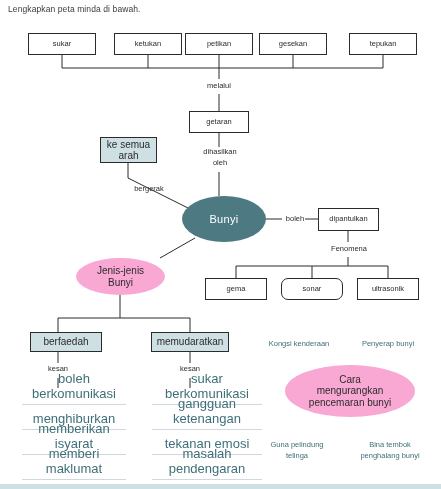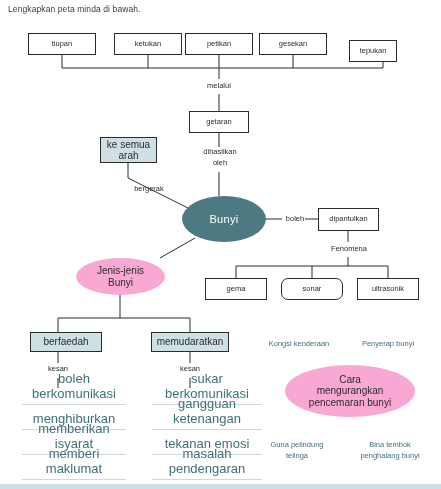--- a/index.html
+++ b/index.html
@@ -113,25 +113,25 @@
       <line x1="190" y1="318" x2="190" y2="332"></line>
 
       <line x1="58" y1="352" x2="58" y2="363"></line>
       <line x1="58" y1="378" x2="58" y2="388"></line>
 
       <line x1="190" y1="352" x2="190" y2="363"></line>
       <line x1="190" y1="378" x2="190" y2="388"></line>
     </g>
   </svg>
 
-  <div class="node box" style="left:28px;top:33px;width:68px;height:22px;">tiupan</div>
+  <div class="node box" style="left:28px;top:33px;width:68px;height:22px;">sukar</div>
   <div class="node box" style="left:114px;top:33px;width:68px;height:22px;">ketukan</div>
   <div class="node box" style="left:185px;top:33px;width:68px;height:22px;">petikan</div>
   <div class="node box" style="left:259px;top:33px;width:68px;height:22px;">gesekan</div>
-  <div class="node box" style="left:349px;top:40px;width:48px;height:22px;">tepukan</div>
+  <div class="node box" style="left:349px;top:33px;width:68px;height:22px;">tepukan</div>
 
   <div class="node plain" style="left:196px;top:79px;width:46px;height:15px;">melalui</div>
 
   <div class="node box" style="left:189px;top:111px;width:60px;height:22px;">getaran</div>
 
   <div class="node plain" style="left:192px;top:147px;width:56px;height:11px;">dihasilkan</div>
   <div class="node plain" style="left:192px;top:158px;width:56px;height:11px;">oleh</div>
 
   <div class="node teal-box" style="left:100px;top:137px;width:57px;height:26px;flex-direction:column;">
     <span>ke semua</span>

